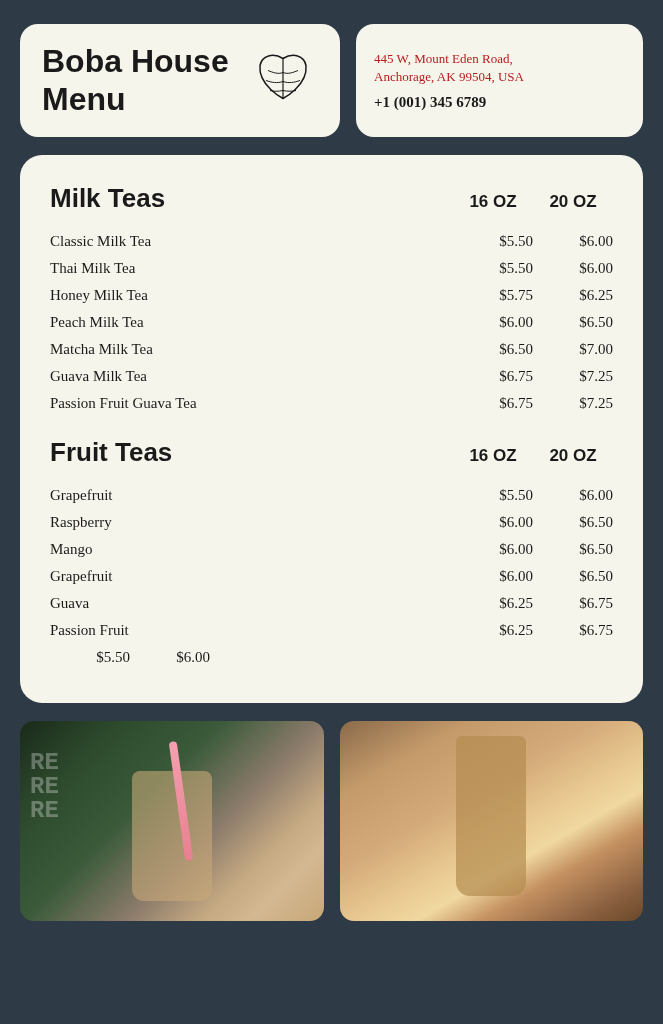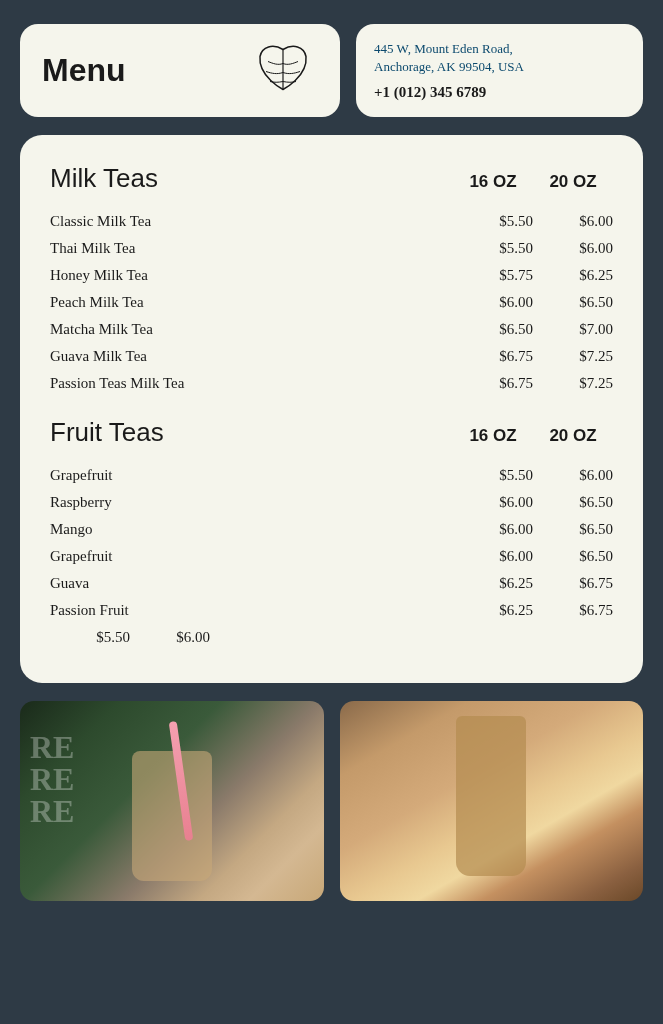--- a/index.html
+++ b/index.html
@@ -48,21 +48,21 @@
       border-radius: 18px;
       padding: 16px 18px;
       flex: 1;
       display: flex;
       flex-direction: column;
       justify-content: center;
       gap: 8px;
     }
     .header-address {
       font-size: 13px;
-      color: #0c4a6e;
+      color: #b91c1c;
       line-height: 1.4;
     }
     .header-phone {
       font-size: 15px;
       font-weight: 700;
       color: #1a1a1a;
     }
     .header-hours {
       font-size: 13px;
       color: #333;
@@ -79,21 +79,21 @@
 
     
     .section-header {
       display: flex;
       align-items: baseline;
       justify-content: space-between;
       margin-bottom: 14px;
     }
     .section-title {
       font-size: 26px;
-      font-weight: 400;
+      font-weight: 700;
       color: #1a1a1a;
       font-family: 'Arial Black', Arial, sans-serif;
     }
     .size-headers {
       display: flex;
       gap: 0;
       min-width: 160px;
       justify-content: flex-end;
     }
     .size-label {
@@ -187,52 +187,53 @@
       height: 120px;
       background: linear-gradient(to bottom, #f4a0b0, #e88090);
       border-radius: 4px;
       transform: rotate(-8deg);
     }
 
     .text-overlay-left {
       position: absolute;
       top: 30px;
       left: 10px;
-      font-size: 32px;
+      font-size: 24px;
       font-weight: 900;
       color: rgba(255,255,255,0.3);
       line-height: 1;
-      font-family: Liberation Serif, serif;
+      font-family: Liberation Mono, monospace;
     }
   </style>
 </head>
 <body>
 
 <div class="header">
   <div class="header-title-box">
     <div>
+      <div class="header-title">Boba House</div>
       <div class="header-title">Menu</div>
     </div>
     <div class="leaf-icon">
       <svg width="70" height="55" viewBox="0 0 70 55" fill="none">
         <path d="M35 48 C35 48 10 35 12 15 C14 5 25 2 35 8 C45 2 56 5 58 15 C60 35 35 48 35 48Z" stroke="#1a1a1a" stroke-width="1.5" fill="none"></path>
         <path d="M35 8 L35 48" stroke="#1a1a1a" stroke-width="1.2"></path>
         <path d="M20 20 C25 22 30 24 35 22" stroke="#1a1a1a" stroke-width="1"></path>
         <path d="M50 20 C45 22 40 24 35 22" stroke="#1a1a1a" stroke-width="1"></path>
         <path d="M18 30 C24 32 29 33 35 31" stroke="#1a1a1a" stroke-width="1"></path>
         <path d="M52 30 C46 32 41 33 35 31" stroke="#1a1a1a" stroke-width="1"></path>
         <path d="M22 40 C26 41 30 41 35 40" stroke="#1a1a1a" stroke-width="1"></path>
         <path d="M48 40 C44 41 40 41 35 40" stroke="#1a1a1a" stroke-width="1"></path>
       </svg>
     </div>
   </div>
   <div class="header-info-box">
     <div class="header-address" style="white-space: pre-line;">445 W, Mount Eden Road,
 Anchorage, AK 99504, USA</div>
-    <div class="header-phone">+1 (012) 345 6789</div>
+    <div class="header-phone">+1 (001) 345 6789</div>
   </div>
 </div>
 
 <div class="menu-card">
 
   <div class="section-header">
     <div class="section-title">Milk Teas</div>
     <div class="size-headers">
       <div class="size-label">16 OZ</div>
       <div class="size-label">20 OZ</div>
@@ -276,21 +277,21 @@
       </div>
     </div>
     <div class="menu-item">
       <span class="item-name">Guava Milk Tea</span>
       <div class="item-prices">
         <span class="item-price">$6.75</span>
         <span class="item-price">$7.25</span>
       </div>
     </div>
     <div class="menu-item">
-      <span class="item-name">Passion Teas Milk Tea</span>
+      <span class="item-name">Passion Fruit Guava Tea</span>
       <div class="item-prices">
         <span class="item-price">$6.75</span>
         <span class="item-price">$7.25</span>
       </div>
     </div>
   </div>
 
   <div class="section-divider"></div>
 
   <div class="section-header">

